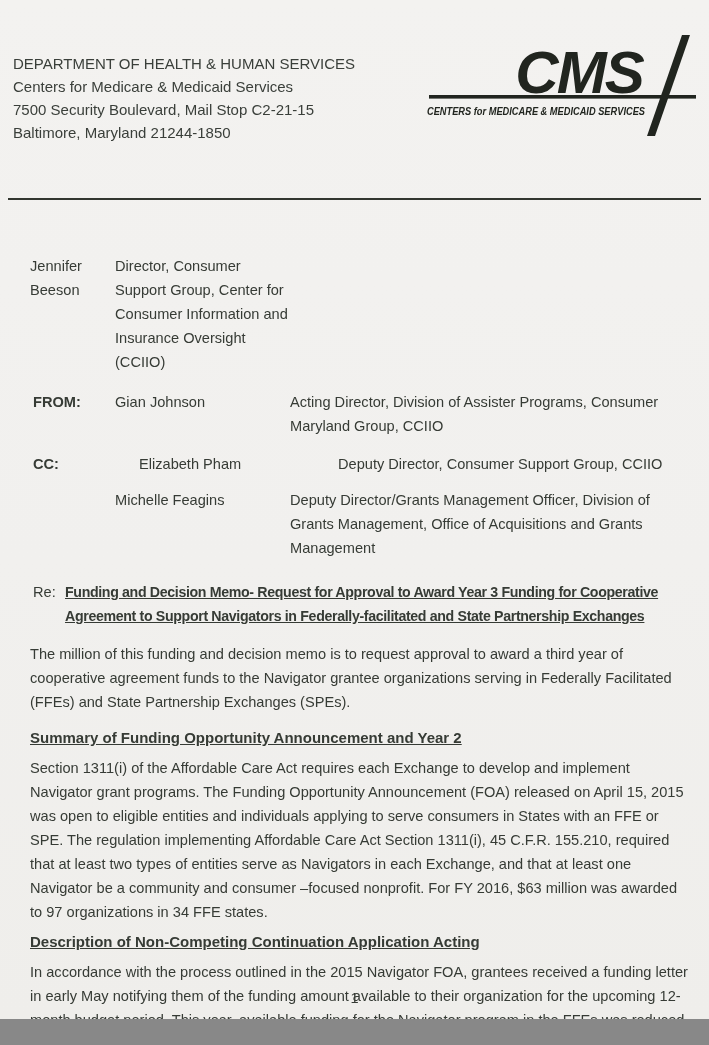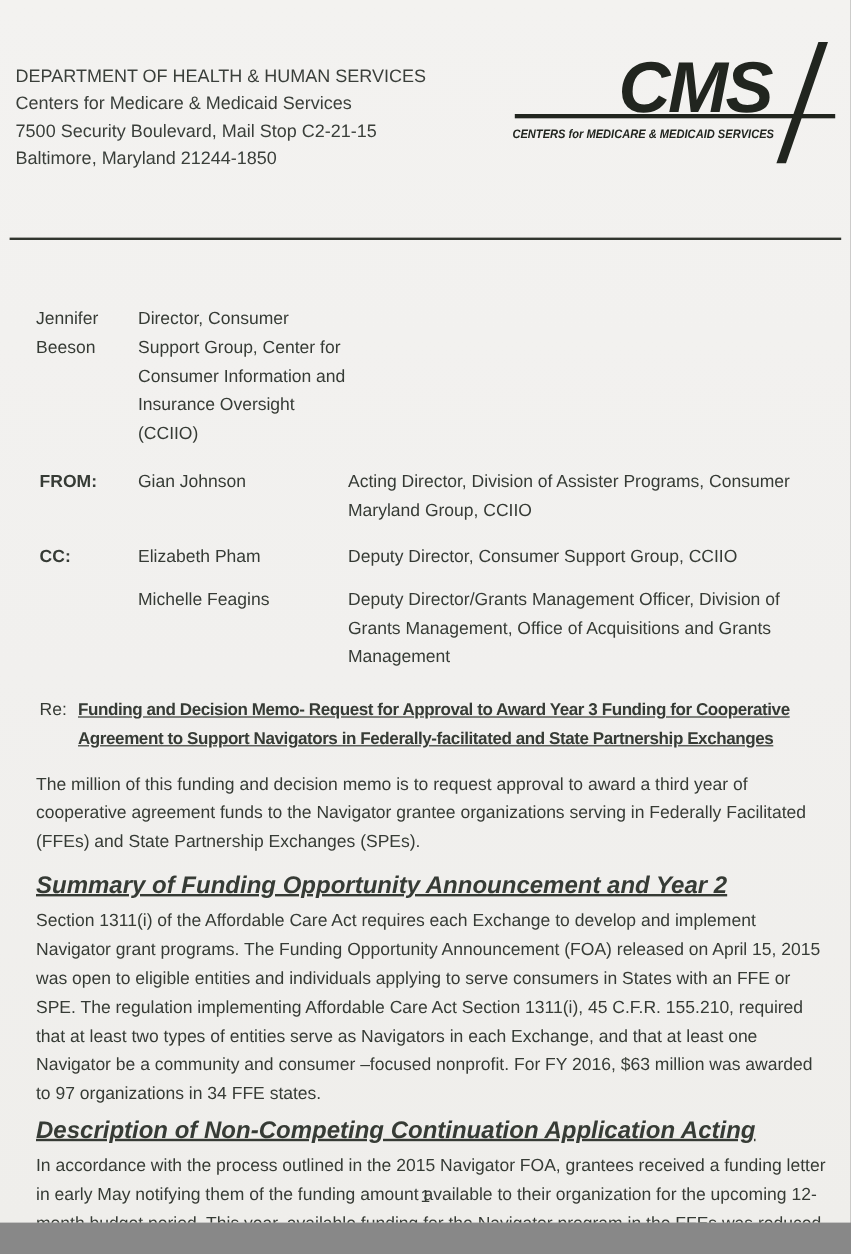--- a/index.html
+++ b/index.html
@@ -23,33 +23,32 @@
     border:0;border-top:2px solid #32362f;margin:0;
   }
   .content{
     position:absolute;top:254px;left:30px;right:16px;
     line-height:24px;
   }
   .row{display:grid;grid-template-columns:85px 175px 1fr;}
   .row .lbl{font-weight:bold;padding-left:3px;}
   .row-to{margin-bottom:16px;}
   .row-from{margin-bottom:14px;}
-  .row-cc1{margin-bottom:12px;}
+  .row-cc1{margin-bottom:12px;gap:24px;}
   .re-row{display:grid;grid-template-columns:35px 1fr;margin-top:20px;}
   .re-row .lbl{font-weight:normal;padding-left:3px;}
   .re-subject{
     font-weight:bold;text-decoration:underline;
     font-size:14.2px;letter-spacing:-0.35px;line-height:24px;
   }
   p{margin:0;}
   .intro{margin-top:14px;}
   .sec-heading{
     margin-top:12px;font-weight:bold;text-decoration:underline;
-    font-size:20px;
-    font-style:italic;
+    font-size:15px;
   }
   .sec-heading.second{margin-top:6px;}
   .sec-text{margin-top:6px;}
   .page-number{
     position:absolute;bottom:13px;left:0;right:0;
     text-align:center;font-size:14.5px;line-height:16px;
   }
 </style>
 </head>
 <body>

